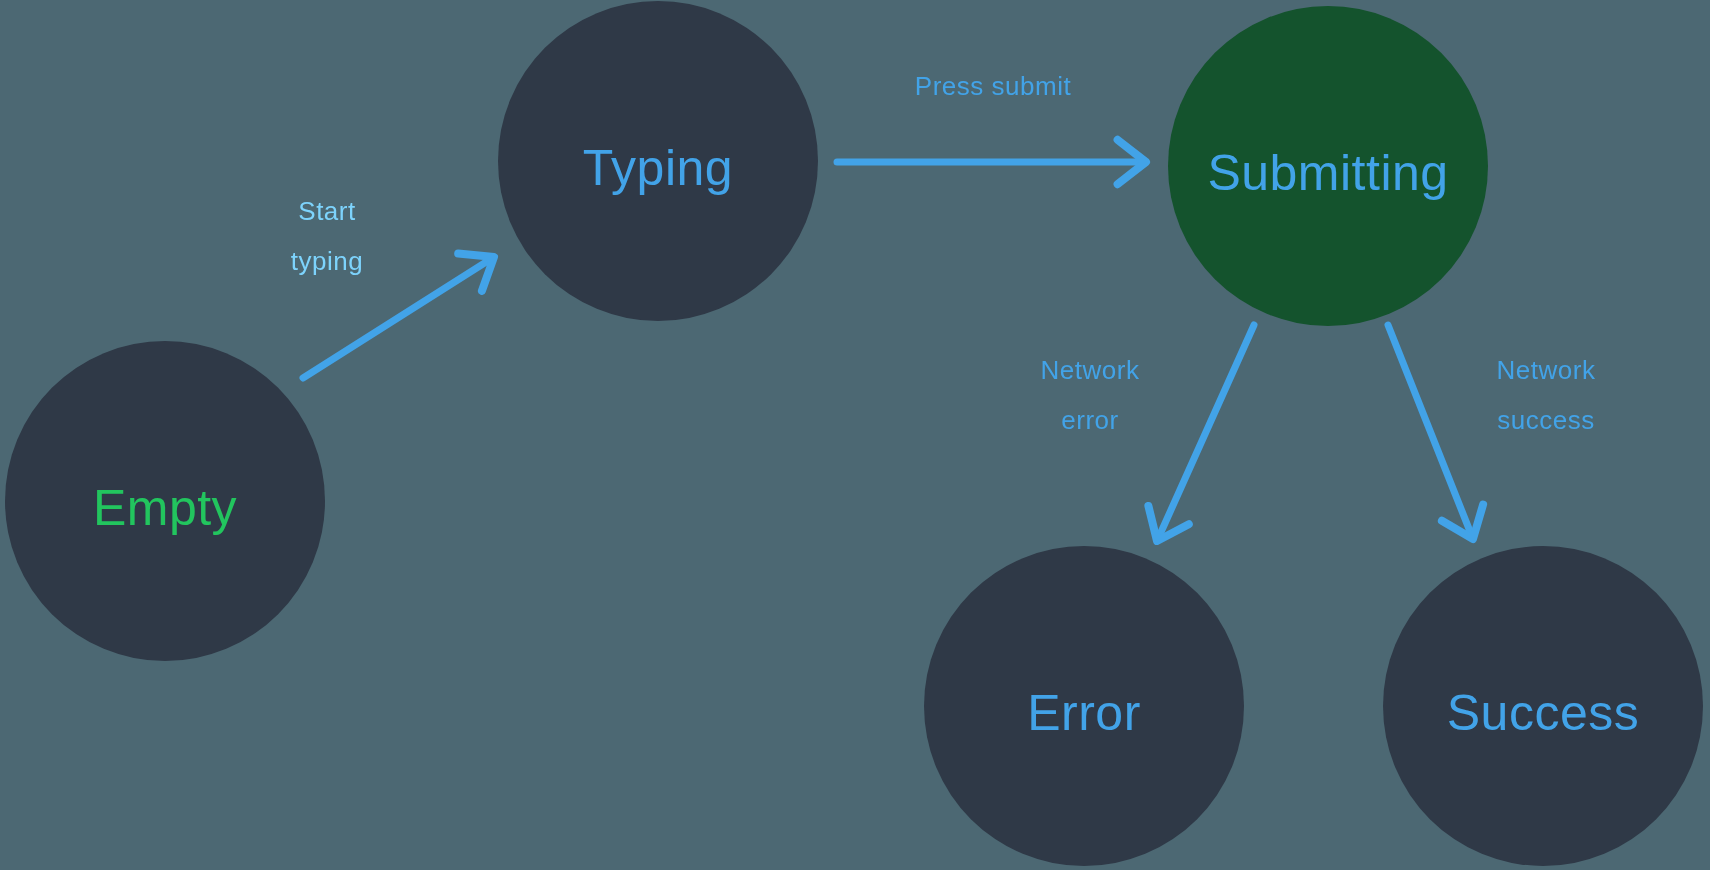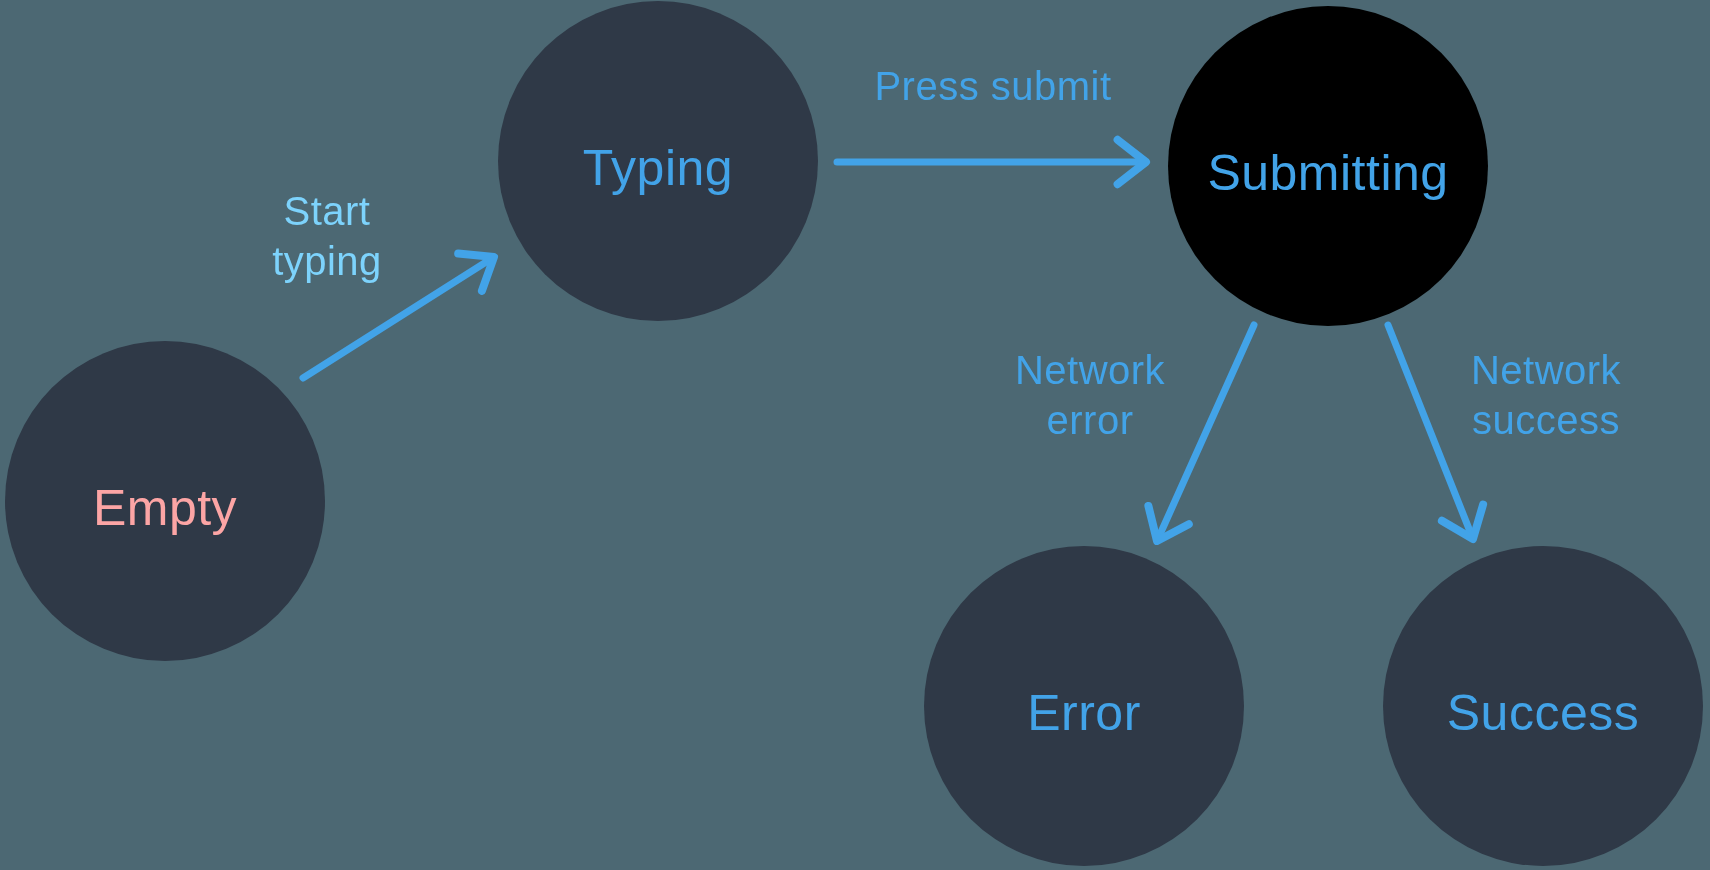--- a/index.html
+++ b/index.html
@@ -37,21 +37,21 @@
     font-size: 50px;
     font-weight: 500;
     letter-spacing: 0.5px;
     transform: translateY(7px);
     white-space: nowrap;
     user-select: none;
   }
   .edge-label {
     position: absolute;
     transform: translate(-50%, -50%);
-    font-size: 40px;
+    font-size: 26px;
     font-weight: 500;
     line-height: 50px;
     letter-spacing: 0.5px;
     text-align: center;
     white-space: pre-line;
     user-select: none;
   }
 </style>
 </head>
 <body>
@@ -69,26 +69,26 @@
       <g>
         <line x1="1254" y1="325" x2="1159.5" y2="535.5" stroke="#42A3E8" stroke-width="7" stroke-linecap="round"></line>
         <path d="M 1148.4 506.0 L 1157 541 L 1188.8 524.2" fill="none" stroke="#42A3E8" stroke-width="8" stroke-linecap="round" stroke-linejoin="round"></path>
       </g>
       <g>
         <line x1="1388" y1="325" x2="1470.8" y2="533.4" stroke="#42A3E8" stroke-width="7" stroke-linecap="round"></line>
         <path d="M 1441.9 520.8 L 1473 539 L 1483.1 504.5" fill="none" stroke="#42A3E8" stroke-width="8" stroke-linecap="round" stroke-linejoin="round"></path>
       </g>
     </svg>
 <div class="node" style="left: 5px; top: 341px; height: 320px; width: 320px; background: rgb(47, 57, 71);">
-      <span class="node-label" style="color: #fca5a5;">Empty</span>
+      <span class="node-label" style="color: #22c55e;">Empty</span>
     </div>
     <div class="node" style="left: 498px; top: 1px; height: 320px; width: 320px; background: rgb(47, 57, 71);">
       <span class="node-label" style="color: rgb(66, 163, 232);">Typing</span>
     </div>
-    <div class="node" style="left: 1168px; top: 6px; height: 320px; width: 320px; background: #000000;">
+    <div class="node" style="left: 1168px; top: 6px; height: 320px; width: 320px; background: #14532d;">
       <span class="node-label" style="color: rgb(66, 163, 232);">Submitting</span>
     </div>
     <div class="node" style="left: 924px; top: 546px; height: 320px; width: 320px; background: rgb(47, 57, 71);">
       <span class="node-label" style="color: rgb(66, 163, 232);">Error</span>
     </div>
     <div class="node" style="left: 1383px; top: 546px; height: 320px; width: 320px; background: rgb(47, 57, 71);">
       <span class="node-label" style="color: rgb(66, 163, 232);">Success</span>
     </div>
     <div class="edge-label" style="left: 327px; top: 236px; color: #7dd3fc;">Start
 typing</div>

